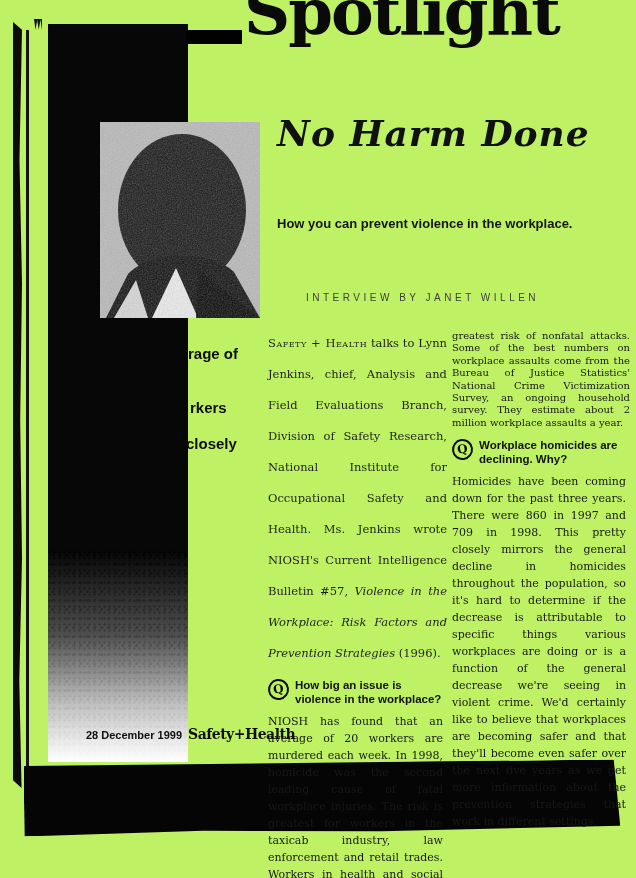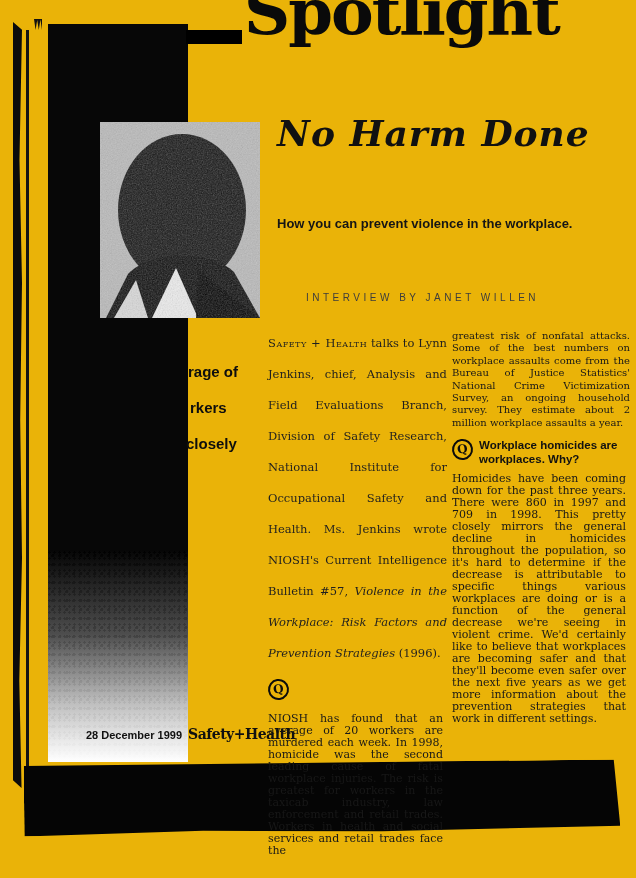--- a/index.html
+++ b/index.html
@@ -1,17 +1,17 @@
 <!DOCTYPE html>
 <html><head>
 <meta charset="utf-8">
 <style>
   html,body{margin:0;padding:0;background:#e9e9e9;}
   .page{
-    position:relative;width:636px;height:878px;background:#eab308;
+    position:relative;width:636px;height:878px;background:#bef264;
     overflow:hidden;font-family:"DejaVu Serif",serif;color:#1a1a1a;
     margin:0 auto;
   }
   
   .edge-stripe-1{position:absolute;left:13px;top:22px;width:9px;height:766px;background:#0b0b0b;
     clip-path:polygon(0 0,100% 1%,72% 18%,100% 34%,80% 52%,100% 70%,70% 86%,95% 100%,0 99%);}
   .edge-stripe-2{position:absolute;left:26px;top:30px;width:3px;height:750px;background:#141414;}
   .edge-mark{position:absolute;left:34px;top:19px;width:8px;height:11px;background:#111;
     clip-path:polygon(0 0,20% 100%,40% 10%,60% 100%,80% 5%,100% 100%,100% 0);}
   .black-block{position:absolute;left:48px;top:24px;width:140px;height:528px;background:#070707;z-index:1;}
@@ -27,21 +27,21 @@
     transform:rotate(-0.5deg);z-index:1;
     clip-path:polygon(0 2%,99% 0,100% 92%,60% 97%,30% 94%,0 100%);}
   
   .masthead-clip{position:absolute;left:240px;top:0;width:340px;height:70px;overflow:hidden;z-index:2;}
   .masthead-text{position:absolute;top:-26px;left:4px;font:700 64px "DejaVu Serif",serif;
     letter-spacing:-2px;color:#0a0a0a;white-space:nowrap;}
   
   .photo{position:absolute;left:100px;top:122px;width:160px;height:196px;z-index:2;}
   
   .pull-quote-frag{position:absolute;font:700 15px "Liberation Sans",sans-serif;color:#0e0e0e;z-index:2;}
-  .pq0{left:188px;top:363px;}
+  .pq0{left:188px;top:345px;}
   .pq1{left:190px;top:399px;}
   .pq2{left:186px;top:435px;}
   
   .title{position:absolute;left:277px;top:112px;font:italic 700 36px "DejaVu Serif",serif;
     letter-spacing:1px;color:#111;z-index:3;}
   .subtitle{position:absolute;left:277px;top:216px;width:300px;
     font:700 13px "Liberation Sans",sans-serif;color:#151515;z-index:3;}
   .byline{position:absolute;left:270px;top:292px;font:400 10px "Liberation Sans",sans-serif;
     letter-spacing:3.5px;color:#3d3d3d;z-index:3;padding-left:36px;}
   
@@ -49,21 +49,21 @@
   .col-left{left:268px;width:179px;}
   .col-right{left:452px;width:178px;}
   .intro{font-size:11.5px;line-height:31px;text-align:justify;color:#1f1f1f;margin:0;}
   .smallcaps{font-variant:small-caps;letter-spacing:.5px;}
   .ital{font-style:italic;}
   .q-block{position:relative;padding-left:27px;margin-top:9px;min-height:30px;}
   .q-icon{position:absolute;left:0;top:1px;width:17px;height:17px;border:2.5px solid #0c0c0c;
     border-radius:50%;text-align:center;font:700 12px/17px "DejaVu Serif",serif;color:#0c0c0c;
     transform:rotate(-8deg);}
   .q-text{font:700 11.5px/14px "Liberation Sans",sans-serif;color:#111;}
-  .answer{font-size:11px;line-height:12px;text-align:justify;color:#181818;margin:5px 4px 0 0;}
+  .answer{font-size:11px;line-height:17px;text-align:justify;color:#181818;margin:5px 4px 0 0;}
   .cont{font-size:10px;line-height:12.4px;text-align:justify;color:#181818;margin:2px 0 0 0;}
   
   .footer{position:absolute;left:86px;top:724px;z-index:3;white-space:nowrap;}
   .footer-date{font:700 11px "Liberation Sans",sans-serif;color:#101010;}
   .footer-mag{font:700 14px "DejaVu Serif",serif;color:#101010;margin-left:6px;letter-spacing:-0.5px;}
 </style>
 </head>
 <body>
 
 <div class="page">
@@ -104,30 +104,31 @@
 
   <div class="title">No Harm Done</div>
   <div class="subtitle">How you can prevent violence in the workplace.</div>
   <div class="byline">INTERVIEW BY JANET WILLEN</div>
 
   <div class="col col-left">
     <p class="intro"><span class="smallcaps">Safety + Health</span><span> talks to Lynn Jenkins, chief, Analysis and Field Evaluations Branch, Division of Safety Research, National Institute for Occupational Safety and Health. Ms. Jenkins wrote NIOSH's Current Intelligence Bulletin #57, </span><span class="ital">Violence in the Workplace: Risk Factors and Prevention Strategies</span><span> (1996).</span></p>
 
     <div class="q-block">
       <span class="q-icon">Q</span>
+      <div class="q-text">How big an issue is violence in the workplace?</div>
     </div>
     <p class="answer">NIOSH has found that an average of 20 workers are murdered each week. In 1998, homicide was the second leading cause of fatal workplace injuries. The risk is greatest for workers in the taxicab industry, law enforcement and retail trades. Workers in health and social services and retail trades face the</p>
   </div>
 
   <div class="col col-right">
     <p class="cont">greatest risk of nonfatal attacks. Some of the best numbers on workplace assaults come from the Bureau of Justice Statistics' National Crime Victimization Survey, an ongoing household survey. They estimate about 2 million workplace assaults a year.</p>
 
     <div class="q-block">
       <span class="q-icon">Q</span>
-      <div class="q-text">Workplace homicides are workplaces. Why?</div>
+      <div class="q-text">Workplace homicides are declining. Why?</div>
     </div>
     <p class="answer">Homicides have been coming down for the past three years. There were 860 in 1997 and 709 in 1998. This pretty closely mirrors the general decline in homicides throughout the population, so it's hard to determine if the decrease is attributable to specific things various workplaces are doing or is a function of the general decrease we're seeing in violent crime. We'd certainly like to believe that workplaces are becoming safer and that they'll become even safer over the next five years as we get more information about the prevention strategies that work in different settings.</p>
   </div>
 
   <div class="footer">
     <span class="footer-date">28 December 1999</span><span class="footer-mag">Safety+Health</span>
   </div>
 
 </div>
 

